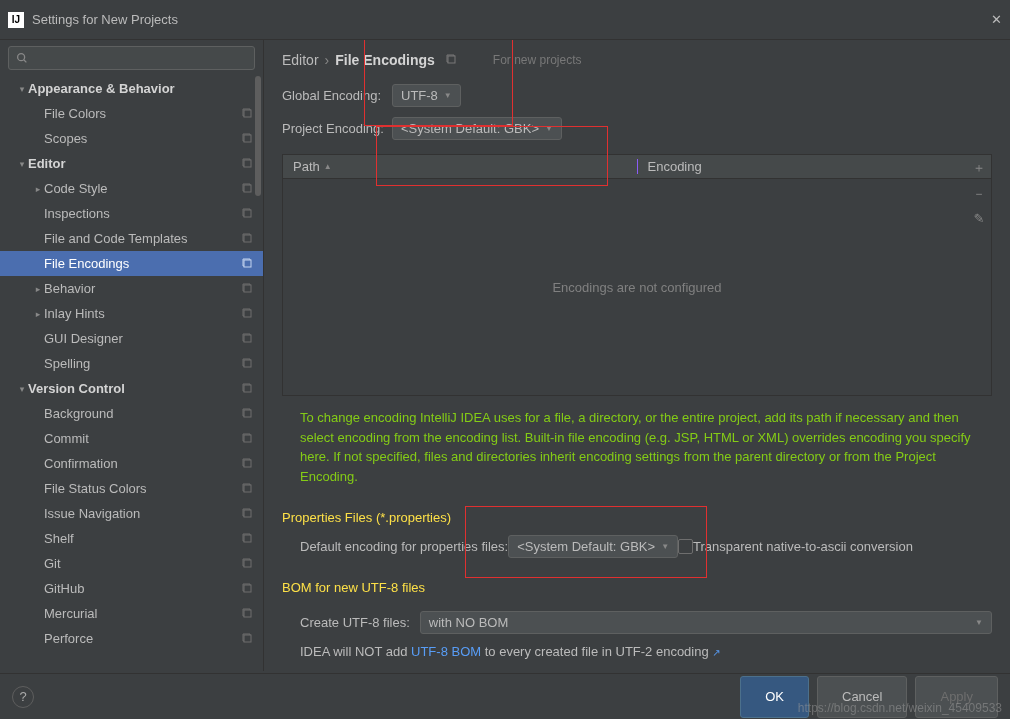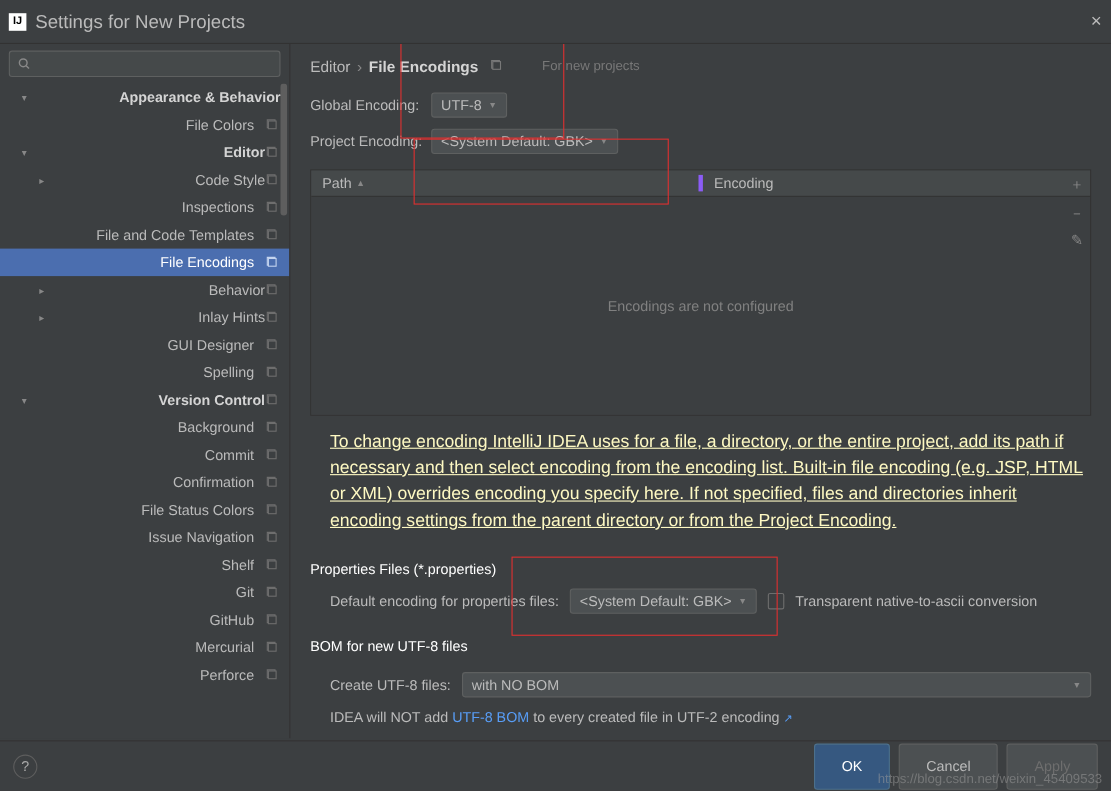--- a/index.html
+++ b/index.html
@@ -1,59 +1,59 @@
 <!DOCTYPE html>
 <html><head>
 <meta charset="utf-8">
 <style>
 * { margin: 0; padding: 0; box-sizing: border-box; font-family: -apple-system, "Segoe UI", sans-serif; }
 body { background: #3c3f41; color: #bbbbbb; font-size: 13px; width: 1010px; height: 719px; overflow: hidden; position: relative; }
 .titlebar { height: 40px; display: flex; align-items: center; padding: 13px 8px; background: #3c3f41; border-bottom: 1px solid #323232; }
 .titlebar .logo { width: 16px; height: 16px; background: #fff; color: #000; font-size: 10px; font-weight: bold; display: flex; align-items: center; justify-content: center; margin-right: 8px; }
-.titlebar .title { color: #bbbbbb; font-size: 17px; }
+.titlebar .title { color: #bbbbbb; font-size: 13px; }
 .titlebar .close { margin-left: auto; color: #bbbbbb; cursor: pointer; }
 .body { display: flex; height: 631px; }
 .sidebar { width: 264px; background: #3c3f41; border-right: 1px solid #323232; display: flex; flex-direction: column; }
 .search-wrap { padding: 6px 8px; }
 .search { width: 100%; height: 24px; background: #45494a; border: 1px solid #5e6060; border-radius: 3px; color: #bbbbbb; padding: 0 6px; display: flex; align-items: center; }
 .search svg { width: 14px; height: 14px; }
 .tree { flex: 1; overflow-y: auto; position: relative; }
 .tree-item { height: 25px; display: flex; align-items: center; padding-right: 8px; cursor: pointer; position: relative; }
 .tree-item.selected { background: #4b6eaf; color: #fff; }
 .tree-item .arrow { width: 12px; display: inline-block; text-align: center; color: #888; font-size: 9px; }
-.tree-item .label { flex: 1; text-align: right; }
+.tree-item .label { flex: 1; }
 .tree-item .copy { color: #6e6e6e; width: 14px; height: 14px; }
 .tree-item.selected .copy { color: #c4d4ef; }
 .indent-1 { padding-left: 16px; }
 .indent-2 { padding-left: 32px; }
-.indent-3 { padding-left: 32px; gap: 10px; }
+.indent-3 { padding-left: 32px; }
 .tree-item.bold .label { font-weight: bold; color: #d4d4d4; }
 .tree-scrollbar { position: absolute; right: 0; top: 0; width: 10px; height: 100%; }
 .tree-scrollbar-thumb { position: absolute; right: 2px; top: 0; width: 6px; height: 120px; background: #5e5e5e; border-radius: 3px; }
 .main { flex: 1; padding: 12px 18px; display: flex; flex-direction: column; position: relative; overflow: hidden; }
 .breadcrumb { font-size: 14px; margin-bottom: 16px; display: flex; align-items: center; gap: 6px; }
 .breadcrumb .sep { color: #888; }
 .breadcrumb .current { font-weight: bold; color: #d4d4d4; }
 .breadcrumb .meta { color: #787878; font-size: 12px; margin-left: 30px; }
 .breadcrumb .copy { color: #787878; margin-left: 4px; }
 .row { display: flex; align-items: center; margin-bottom: 10px; }
 .row label { width: 110px; }
 .dropdown { background: #4c5052; border: 1px solid #5e6060; border-radius: 3px; padding: 3px 8px; display: flex; align-items: center; gap: 6px; cursor: pointer; min-width: 60px; }
 .dropdown .dd-arrow { color: #888; font-size: 8px; }
 .table-wrap { border: 1px solid #323232; margin-top: 4px; display: flex; flex-direction: column; height: 268px; position: relative; }
 .table-header { display: flex; background: #45494a; border-bottom: 1px solid #323232; height: 24px; align-items: center; }
 .table-header .col { padding: 0 10px; flex: 1; display: flex; align-items: center; gap: 4px; }
-.table-header .col:first-child { border-right: 4px solid #8b5cf6; }
+.table-header .col:first-child { border-right: 1px solid #8b5cf6; }
 .table-header .sort { font-size: 8px; color: #888; }
 .table-body { flex: 1; display: flex; align-items: center; justify-content: center; color: #808080; background: #3c3f41; }
 .table-tools { position: absolute; right: 0; top: 0; width: 24px; display: flex; flex-direction: column; gap: 8px; padding-top: 4px; align-items: center; }
 .table-tools span { color: #888; cursor: pointer; }
-.help-text { font-size: 16px; color: #fef9c3; line-height: 1.5; margin: 12px 0 18px 18px; text-decoration: underline; }
-.section-title { color: #ffffff; margin-bottom: 10px; margin-top: 6px; }
-.props-row { display: flex; align-items: center; gap: 10px; padding-left: 18px; flex-wrap: wrap; }
+.help-text { font-size: 13px; color: #84cc16; line-height: 1.5; margin: 12px 0 18px 18px; }
+.section-title { color: #fde047; margin-bottom: 10px; margin-top: 6px; }
+.props-row { display: flex; align-items: center; gap: 0; padding-left: 18px; flex-wrap: wrap; }
 .checkbox { width: 15px; height: 15px; border: 1px solid #6e6e6e; border-radius: 2px; display: inline-block; }
 .dropdown.wide { flex: 1; min-width: 300px; }
 .bom-text { padding-left: 18px; margin-top: 10px; color: #bbbbbb; }
 .bom-text a { color: #589df6; text-decoration: none; }
 .bom-text .ext { font-size: 10px; color: #589df6; }
 .bom-row { display: flex; align-items: center; gap: 10px; padding-left: 18px; margin-top: 6px; }
 .footer { position: absolute; bottom: 0; left: 0; right: 0; height: 46px; border-top: 1px solid #323232; display: flex; align-items: center; padding: 0 12px; background: #3c3f41; }
 .footer .help-icon { width: 22px; height: 22px; border: 1px solid #5e5e5e; border-radius: 50%; display: flex; align-items: center; justify-content: center; color: #aaa; cursor: pointer; }
 .footer .spacer { flex: 1; }
 .footer button { height: 42px; padding: 0 24px; margin-left: 8px; border: 1px solid #5e6060; background: #4c5052; color: #bbbbbb; border-radius: 3px; cursor: pointer; font-size: 13px; }
@@ -91,20 +91,28 @@
           <span class="label">Appearance &amp; Behavior</span>
         </div>
         <div class="tree-item indent-3">
           <span class="arrow"></span>
           <span class="label">File Colors</span>
           <span class="copy"><svg class="copy-icon" viewBox="0 0 12 12" fill="none" stroke="currentColor">
               <rect x="3" y="3" width="7" height="7"></rect>
               <path d="M3 9H2V2h7v1"></path>
             </svg></span>
         </div>
+        <div class="tree-item indent-3">
+          <span class="arrow"></span>
+          <span class="label">Scopes</span>
+          <span class="copy"><svg class="copy-icon" viewBox="0 0 12 12" fill="none" stroke="currentColor">
+              <rect x="3" y="3" width="7" height="7"></rect>
+              <path d="M3 9H2V2h7v1"></path>
+            </svg></span>
+        </div>
         <div class="tree-item indent-1 bold">
           <span class="arrow">▾</span>
           <span class="label">Editor</span>
           <span class="copy"><svg class="copy-icon" viewBox="0 0 12 12" fill="none" stroke="currentColor">
               <rect x="3" y="3" width="7" height="7"></rect>
               <path d="M3 9H2V2h7v1"></path>
             </svg></span>
         </div>
         <div class="tree-item indent-2">
           <span class="arrow">▸</span>

